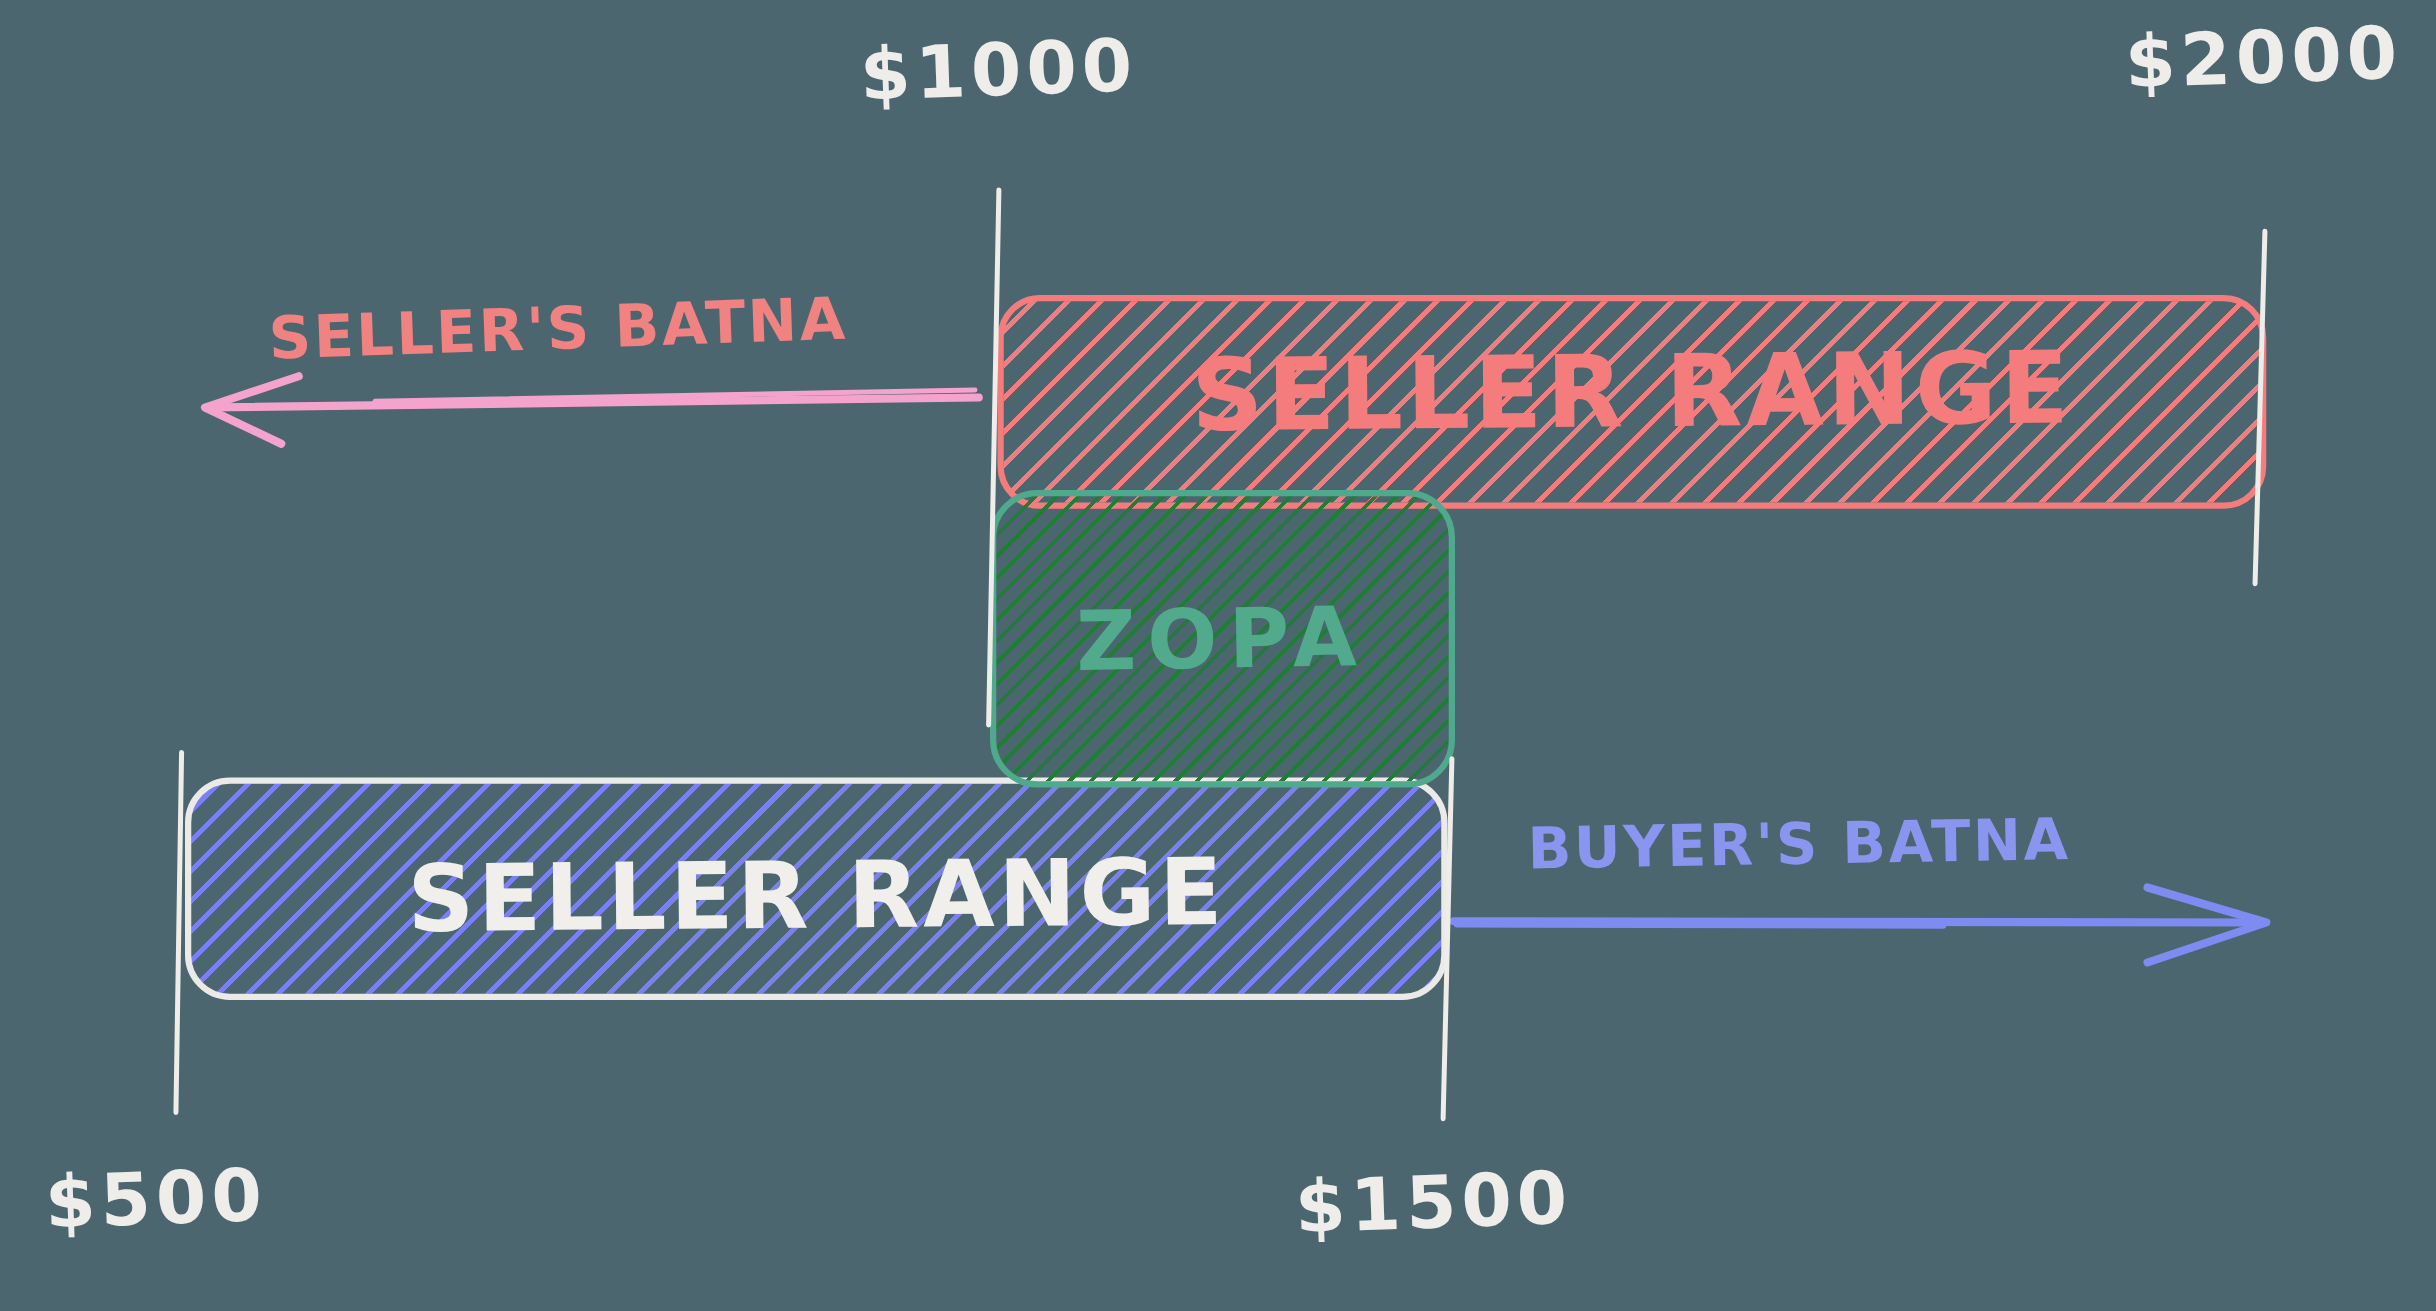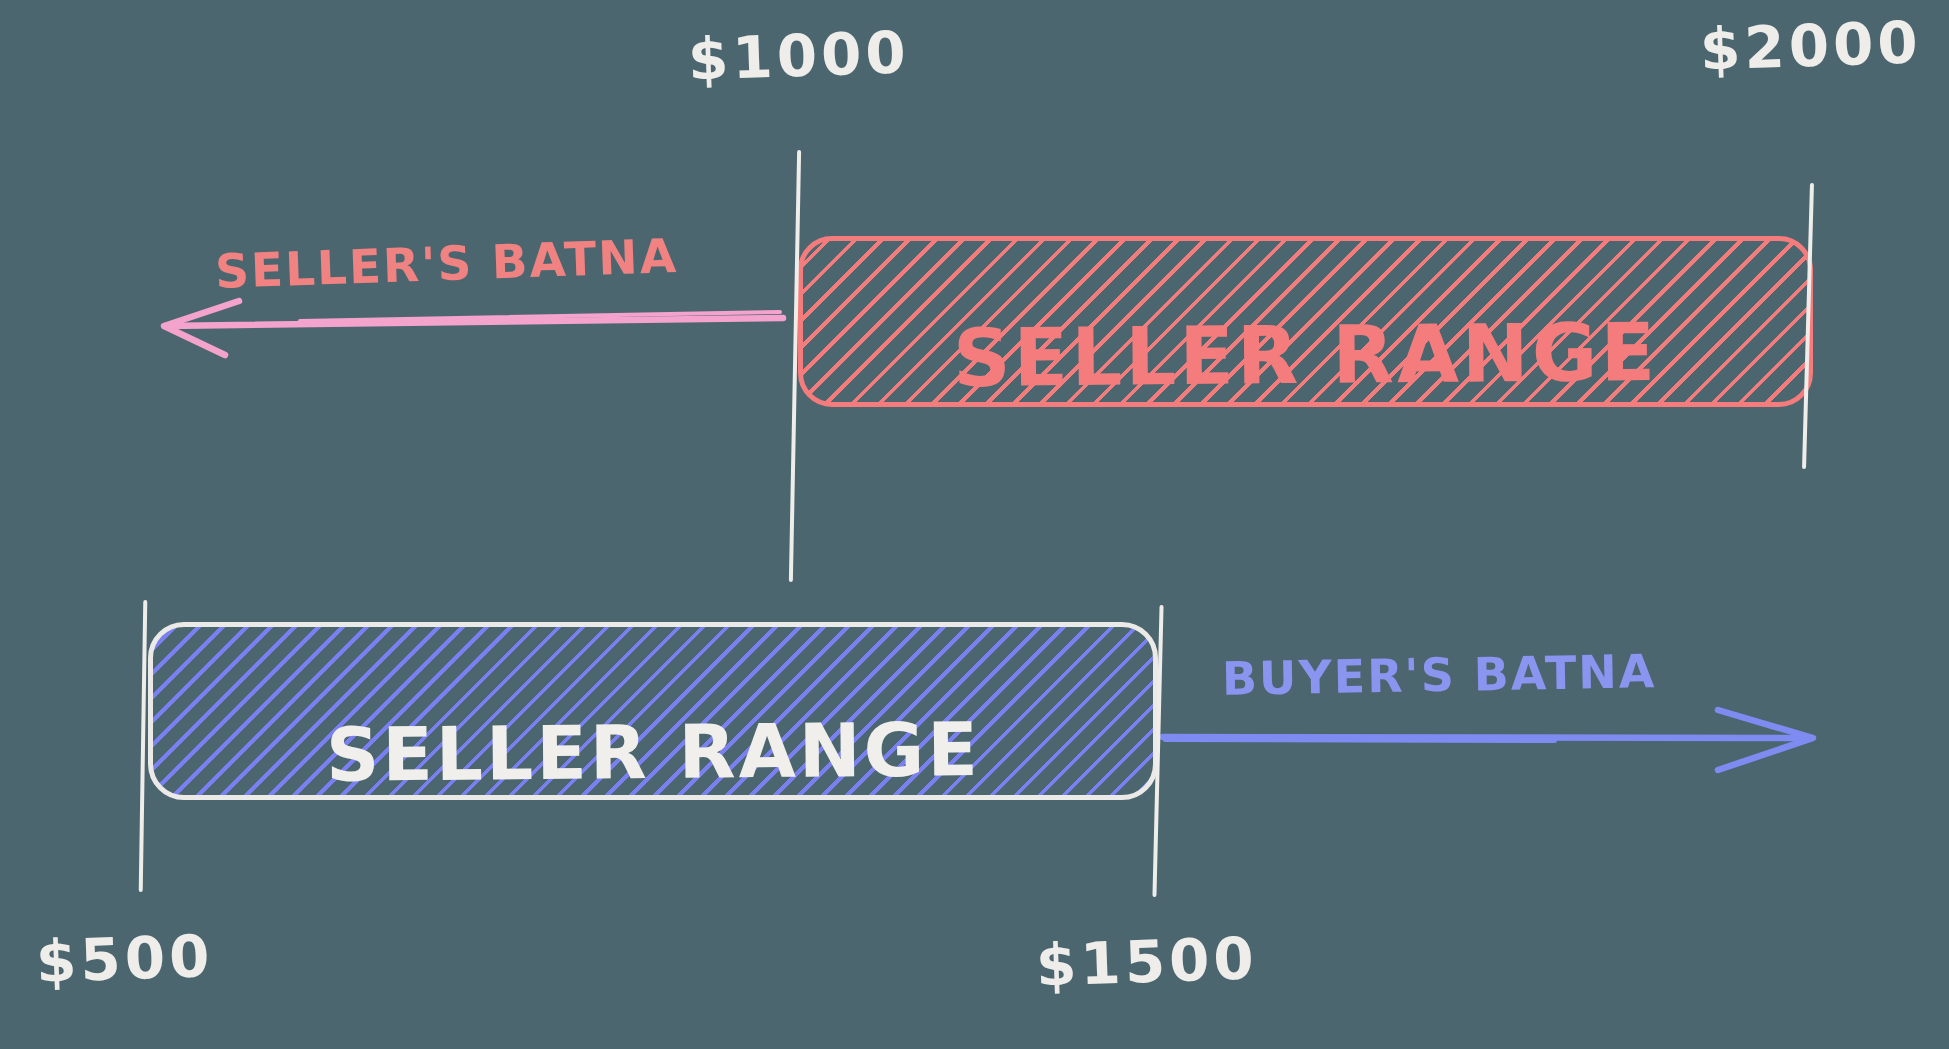--- a/index.html
+++ b/index.html
@@ -18,21 +18,21 @@
   .money-1500 { left:1036px; top:928px; }
 
   
   .tick { position:absolute; width:4px; background:#efedea; border-radius:2px; z-index:6; }
   .tick-1000 { left:793px;  top:150px; height:432px; transform:rotate(1.1deg); }
   .tick-2000 { left:1806px; top:183px; height:286px; transform:rotate(1.6deg); }
   .tick-500  { left:141px;  top:600px; height:292px; transform:rotate(0.9deg); }
   .tick-1500 { left:1156px; top:605px; height:292px; transform:rotate(1.4deg); }
 
   
-  .box { position:absolute; display:flex; align-items:flex-end; justify-content:center; }
+  .box { position:absolute; display:flex; align-items:center; justify-content:center; }
   .box-label { font-weight:bold; white-space:nowrap; }
 
   .seller-box {
     left:798px; top:236px; width:1015px; height:171px; z-index:2;
     border:5px solid #f47c7c; border-radius:34px;
     background:repeating-linear-gradient(135deg, transparent 0 15px, #f47c7c 15px 19px);
   }
   .seller-box .box-label { color:#f47c7c; font-size:80px; letter-spacing:3px; margin-top:-16px; transform:rotate(-0.5deg); }
 
   .zopa-box {
@@ -70,20 +70,23 @@
 
   <div class="tick tick-1000"></div>
   <div class="tick tick-2000"></div>
   <div class="tick tick-500"></div>
   <div class="tick tick-1500"></div>
 
   <div class="box seller-box">
     <div class="box-label">SELLER RANGE</div>
   </div>
 
+  <div class="box zopa-box">
+    <div class="box-label">ZOPA</div>
+  </div>
 
   <div class="box buyer-box">
     <div class="box-label">SELLER RANGE</div>
   </div>
 
   <div class="batna-label sellers-batna-label">SELLER'S BATNA</div>
   <svg class="arrow-svg pink-arrow" width="660" height="80" viewBox="0 0 660 80">
     <path d="M 643 28 L 25 36" stroke="#f4a3cd" stroke-width="6.5" fill="none" stroke-linecap="round"></path>
     <path d="M 640 22 L 160 31" stroke="#f4a3cd" stroke-width="4" fill="none" stroke-linecap="round"></path>
     <path d="M 99 11 L 24 36 L 85 65" stroke="#f4a3cd" stroke-width="6.5" fill="none" stroke-linecap="round" stroke-linejoin="round"></path>

